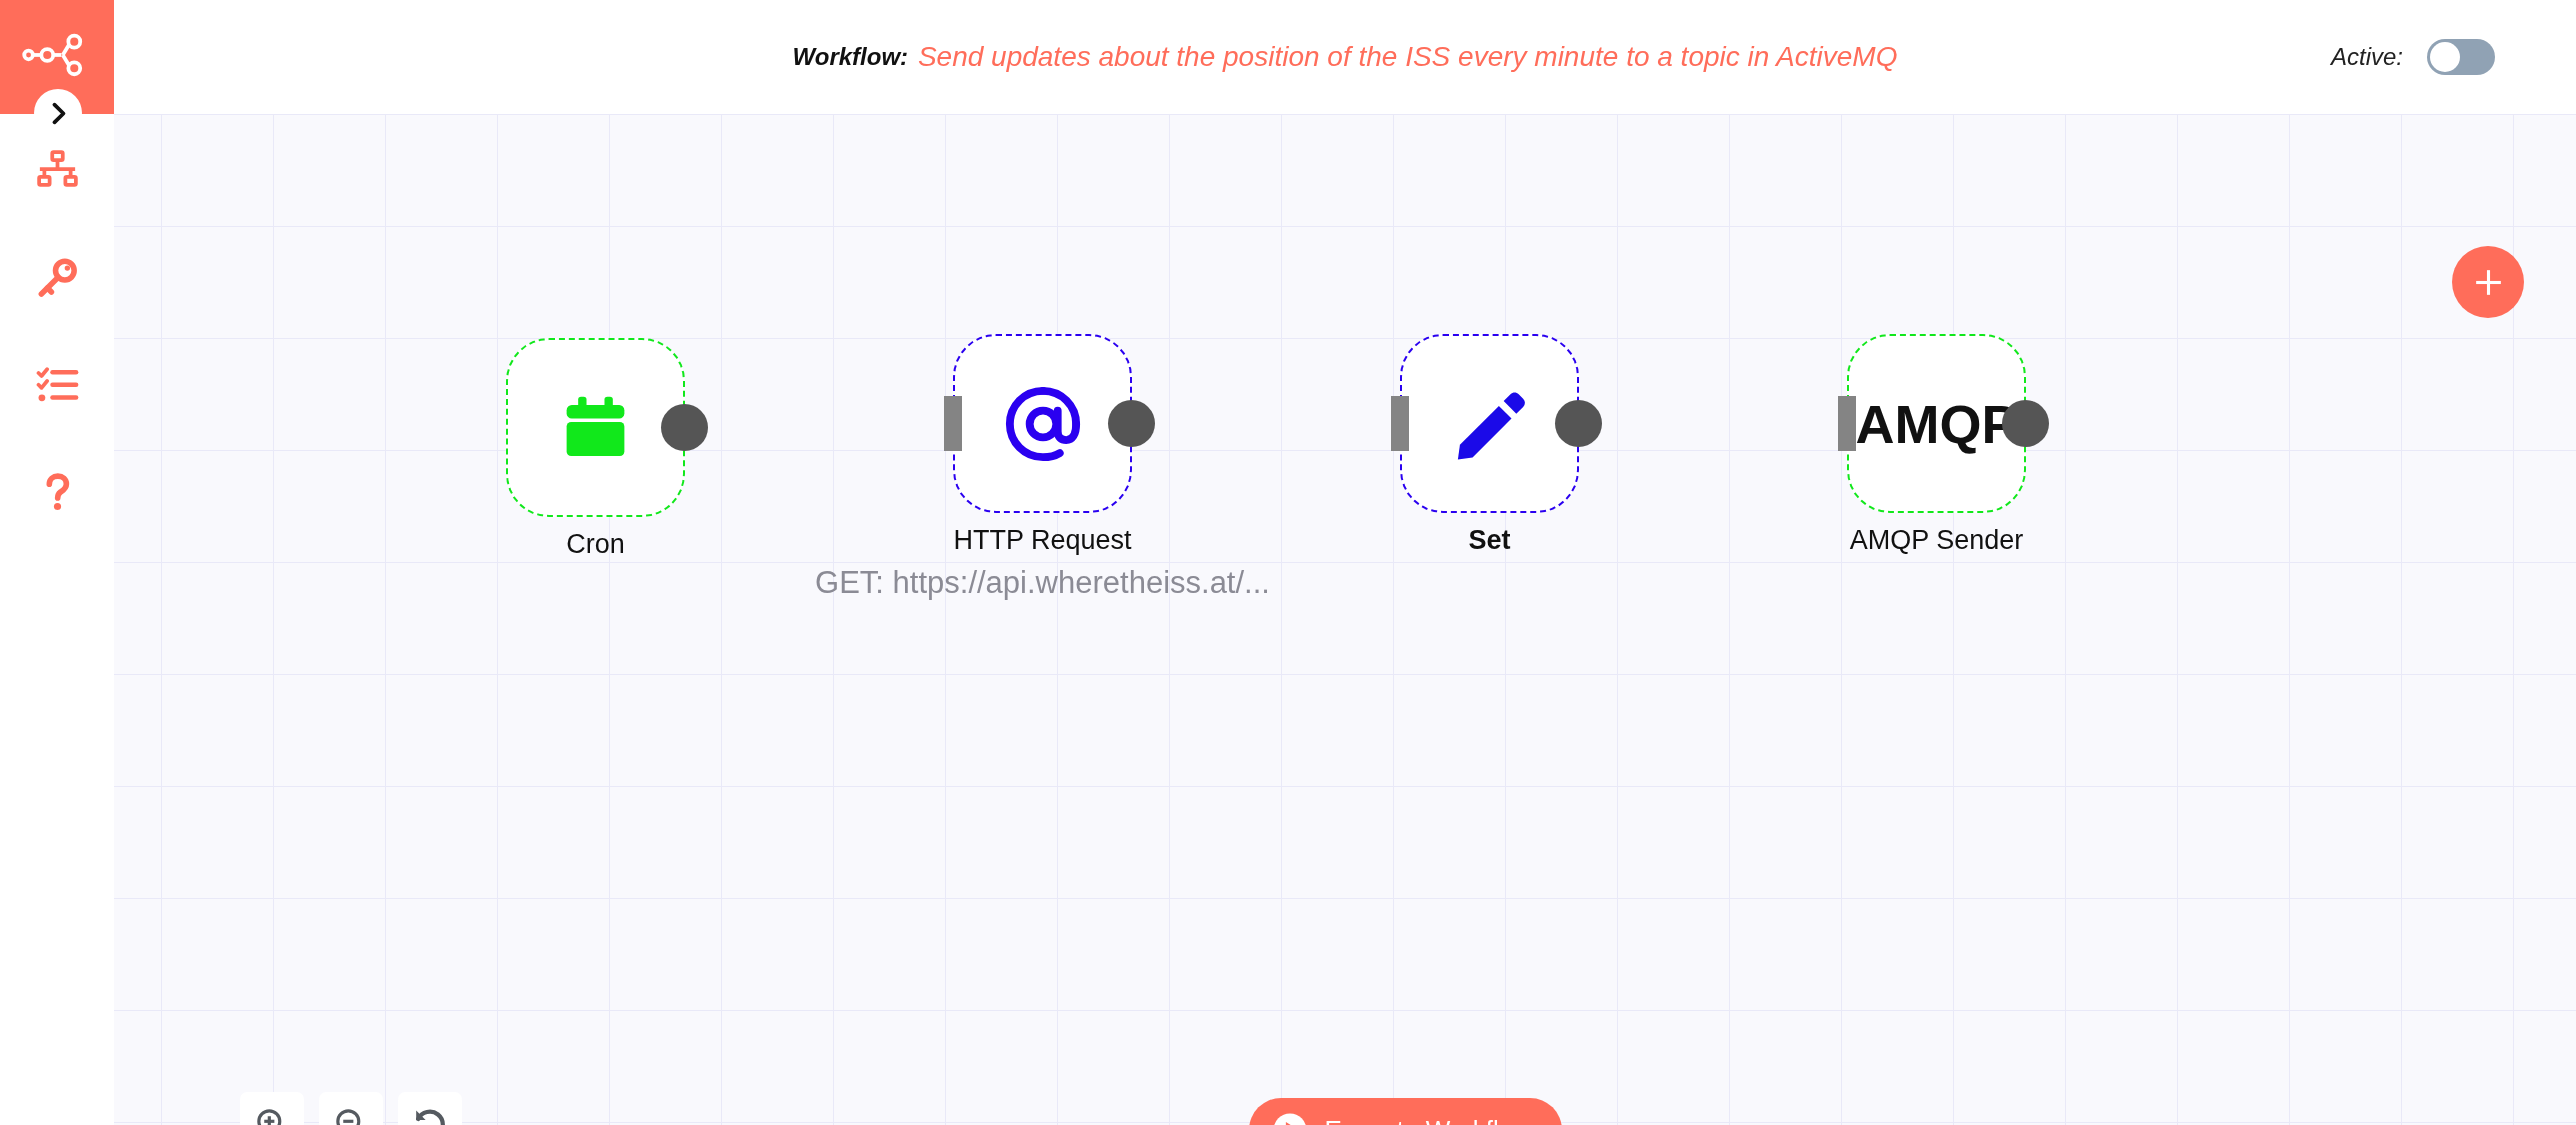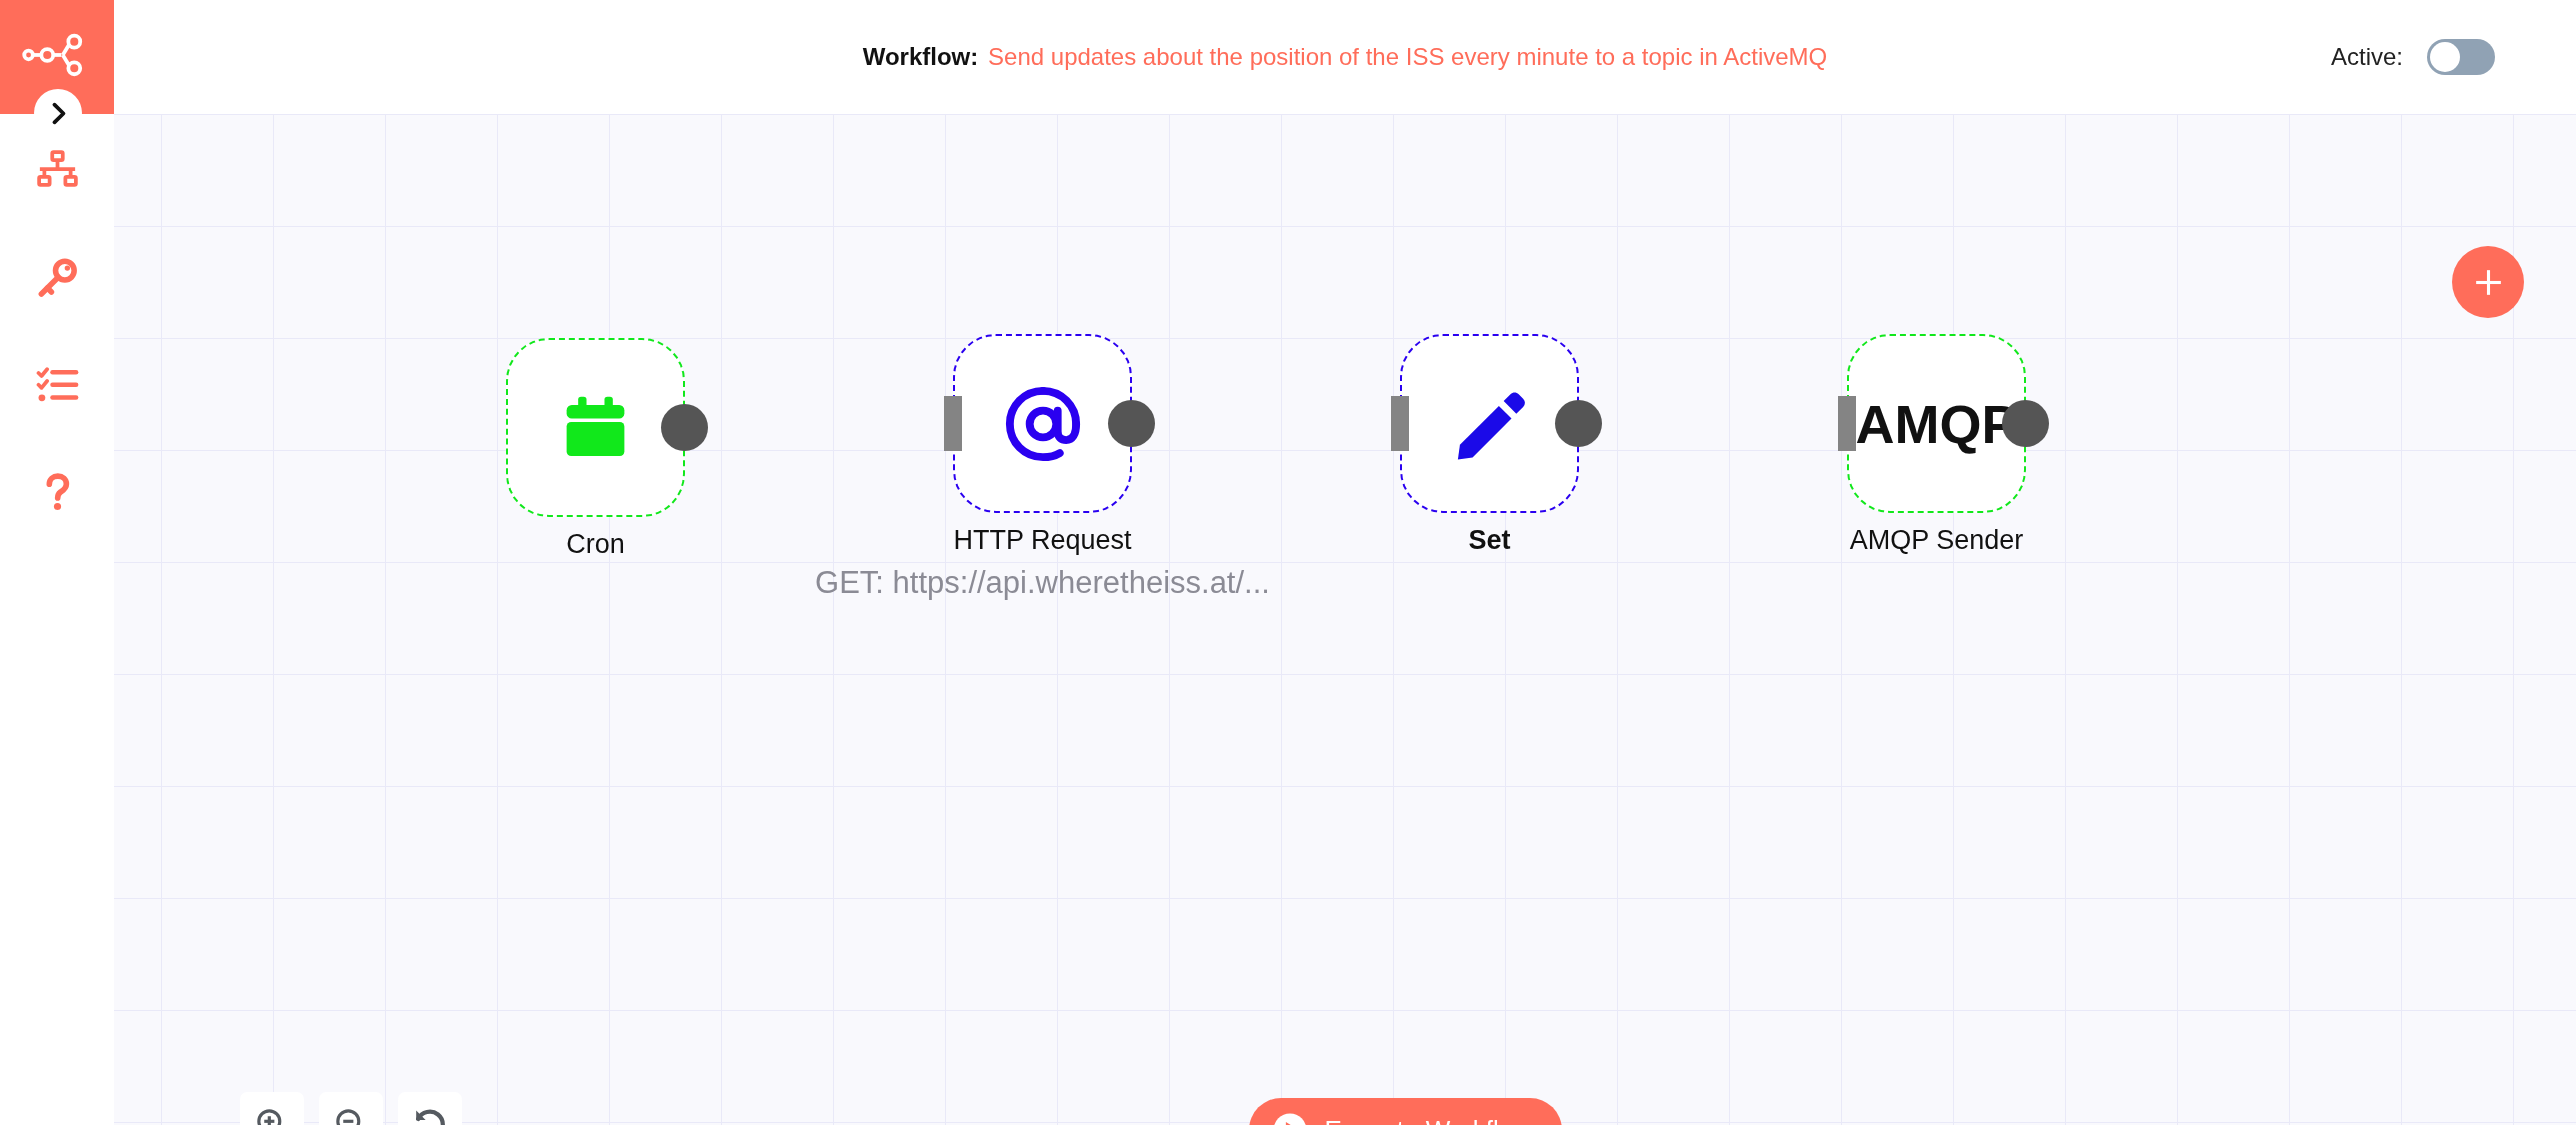--- a/index.html
+++ b/index.html
@@ -71,41 +71,42 @@
   .side-item svg { display: block; }
 
   
   #header {
     position: absolute;
     left: 114px; top: 0;
     width: 2462px;
     height: 114px;
     background: #ffffff;
     z-index: 30;
+    font-style: italic;
   }
 
   #workflow-title-wrap {
     position: absolute;
     left: 0;
     top: 0;
     width: 100%;
     height: 114px;
     display: flex;
     align-items: center;
     justify-content: center;
     white-space: nowrap;
   }
   #workflow-label {
     font-size: 24px;
     font-weight: bold;
     color: #111111;
     letter-spacing: 0px;
   }
   #workflow-name {
-    font-size: 24px;
+    font-size: 28px;
     color: #ff6d5a;
     margin-left: 9.8px;
     cursor: pointer;
   }
 
   #active-wrap {
     position: absolute;
     right: 81px;
     top: 0;
     height: 114px;

